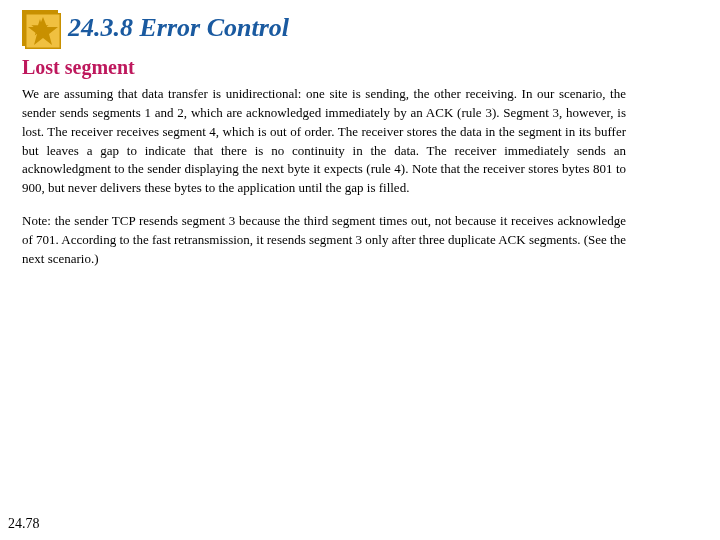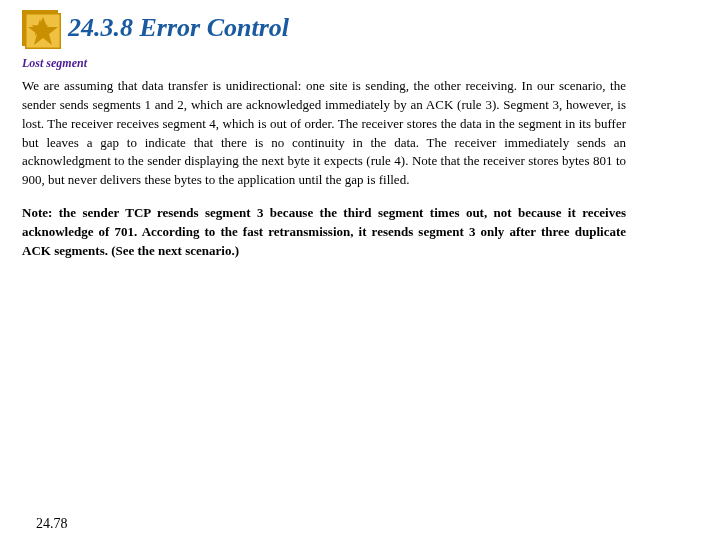--- a/index.html
+++ b/index.html
@@ -55,43 +55,42 @@
 
     .header-title {
       font-size: 26px;
       font-style: italic;
       font-weight: bold;
       color: #1a5aa0;
       font-family: 'Times New Roman', Times, serif;
     }
 
     .section-title {
-      font-size: 12px;
-      font-style: italic;
+      font-size: 20px;
       font-weight: bold;
-      color: #4c1d95;
+      color: #be185d;
       margin-bottom: 6px;
     }
 
     .body-text {
       font-size: 13px;
       line-height: 1.45;
       text-align: justify;
       color: #000;
       margin-bottom: 14px;
     }
 
     .bold-text {
-      font-weight: bold;
+      font-weight: normal;
     }
 
     .page-number {
       position: absolute;
       bottom: 8px;
-      left: 36px;
+      left: 8px;
       font-size: 14px;
       color: #000;
     }
 
     .star-svg {
       width: 36px;
       height: 36px;
     }
   </style>
 </head>

